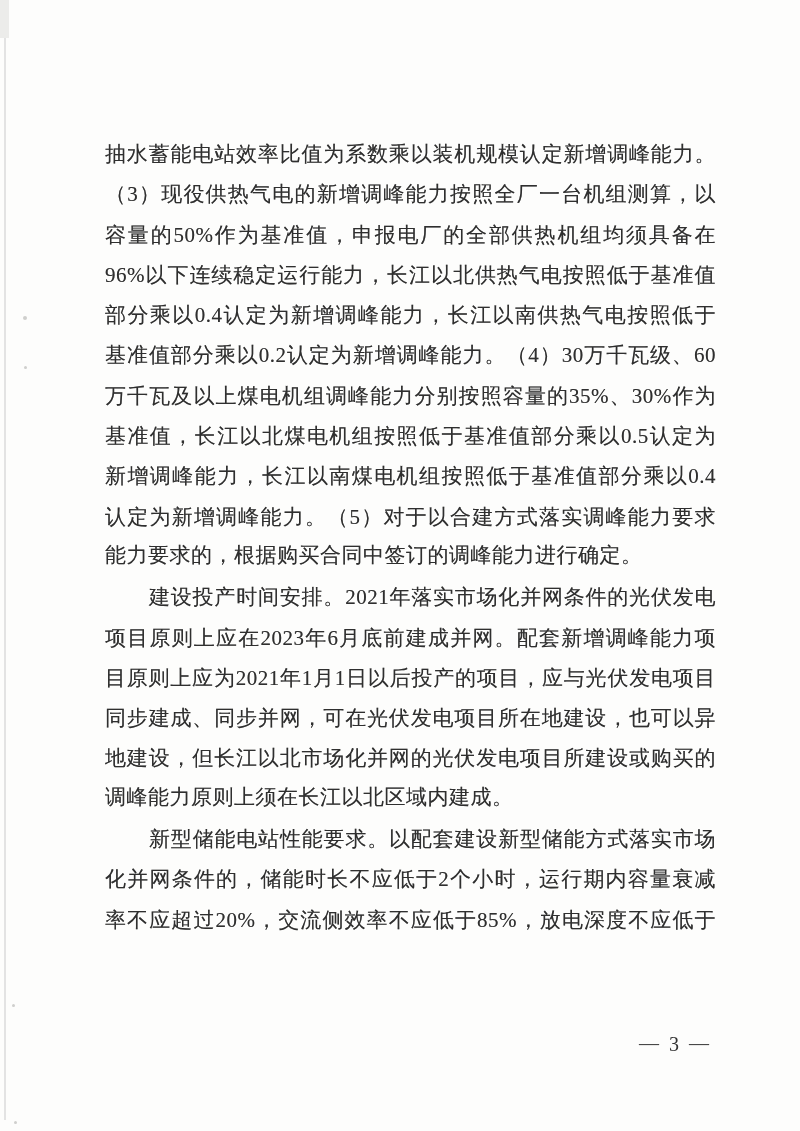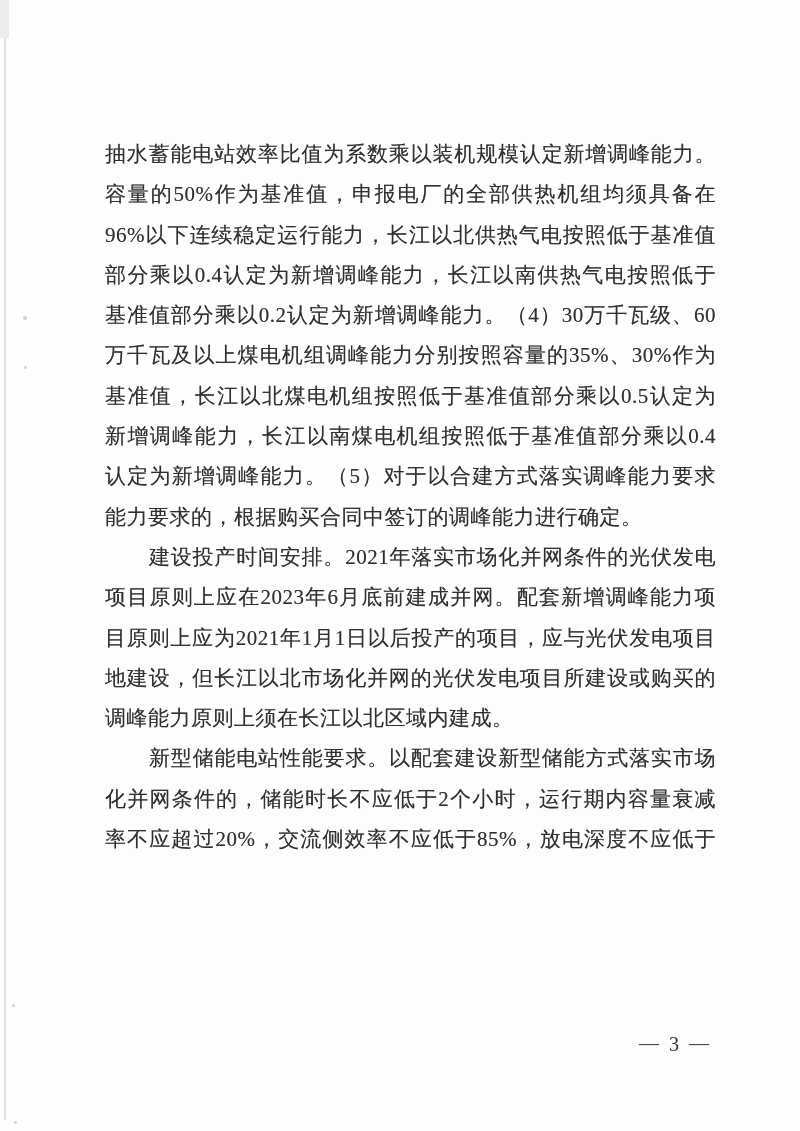--- a/index.html
+++ b/index.html
@@ -55,20 +55,21 @@
     font-size: 21px;
     letter-spacing: 0.5px;
     text-align: justify;
     text-align-last: justify;
     color: #2f2f2f;
     text-shadow: 0 0 0.4px rgba(40,40,40,0.45);
   }
   .line.p-end {
     text-align: left;
     text-align-last: left;
+    font-family: Liberation Mono, monospace;
   }
   .line.indent {
     text-indent: 44px;
   }
   .b { font-weight: 400; }
 
   
   .footer-page {
     position: absolute;
     left: 626px;
@@ -99,35 +100,37 @@
 
   <div class="scan-edge-line"></div>
   <div class="scan-corner"></div>
   <div class="speck s1"></div>
   <div class="speck s2"></div>
   <div class="speck s3"></div>
   <div class="speck s4"></div>
 
   <div class="text-block">
     <div class="line">抽水蓄能电站效率比值为系数乘以装机规模认定新增调峰能力。</div>
+    <div class="line">（3）现役供热气电的新增调峰能力按照全厂一台机组测算，以</div>
     <div class="line">容量的50%作为基准值，申报电厂的全部供热机组均须具备在</div>
     <div class="line">96%以下连续稳定运行能力，长江以北供热气电按照低于基准值</div>
     <div class="line">部分乘以0.4认定为新增调峰能力，长江以南供热气电按照低于</div>
     <div class="line">基准值部分乘以0.2认定为新增调峰能力。（4）30万千瓦级、60</div>
     <div class="line">万千瓦及以上煤电机组调峰能力分别按照容量的35%、30%作为</div>
     <div class="line">基准值，长江以北煤电机组按照低于基准值部分乘以0.5认定为</div>
     <div class="line">新增调峰能力，长江以南煤电机组按照低于基准值部分乘以0.4</div>
     <div class="line">认定为新增调峰能力。（5）对于以合建方式落实调峰能力要求</div>
     <div class="line p-end">能力要求的，根据购买合同中签订的调峰能力进行确定。</div>
 
     <div class="line indent">
       <span class="b">建设投产时间安排。</span><span>2021年落实市场化并网条件的光伏发电</span>
     </div>
     <div class="line">项目原则上应在2023年6月底前建成并网。配套新增调峰能力项</div>
     <div class="line">目原则上应为2021年1月1日以后投产的项目，应与光伏发电项目</div>
+    <div class="line">同步建成、同步并网，可在光伏发电项目所在地建设，也可以异</div>
     <div class="line">地建设，但长江以北市场化并网的光伏发电项目所建设或购买的</div>
     <div class="line p-end">调峰能力原则上须在长江以北区域内建成。</div>
 
     <div class="line indent">
       <span class="b">新型储能电站性能要求。</span><span>以配套建设新型储能方式落实市场</span>
     </div>
     <div class="line">化并网条件的，储能时长不应低于2个小时，运行期内容量衰减</div>
     <div class="line">率不应超过20%，交流侧效率不应低于85%，放电深度不应低于</div>
   </div>
 

